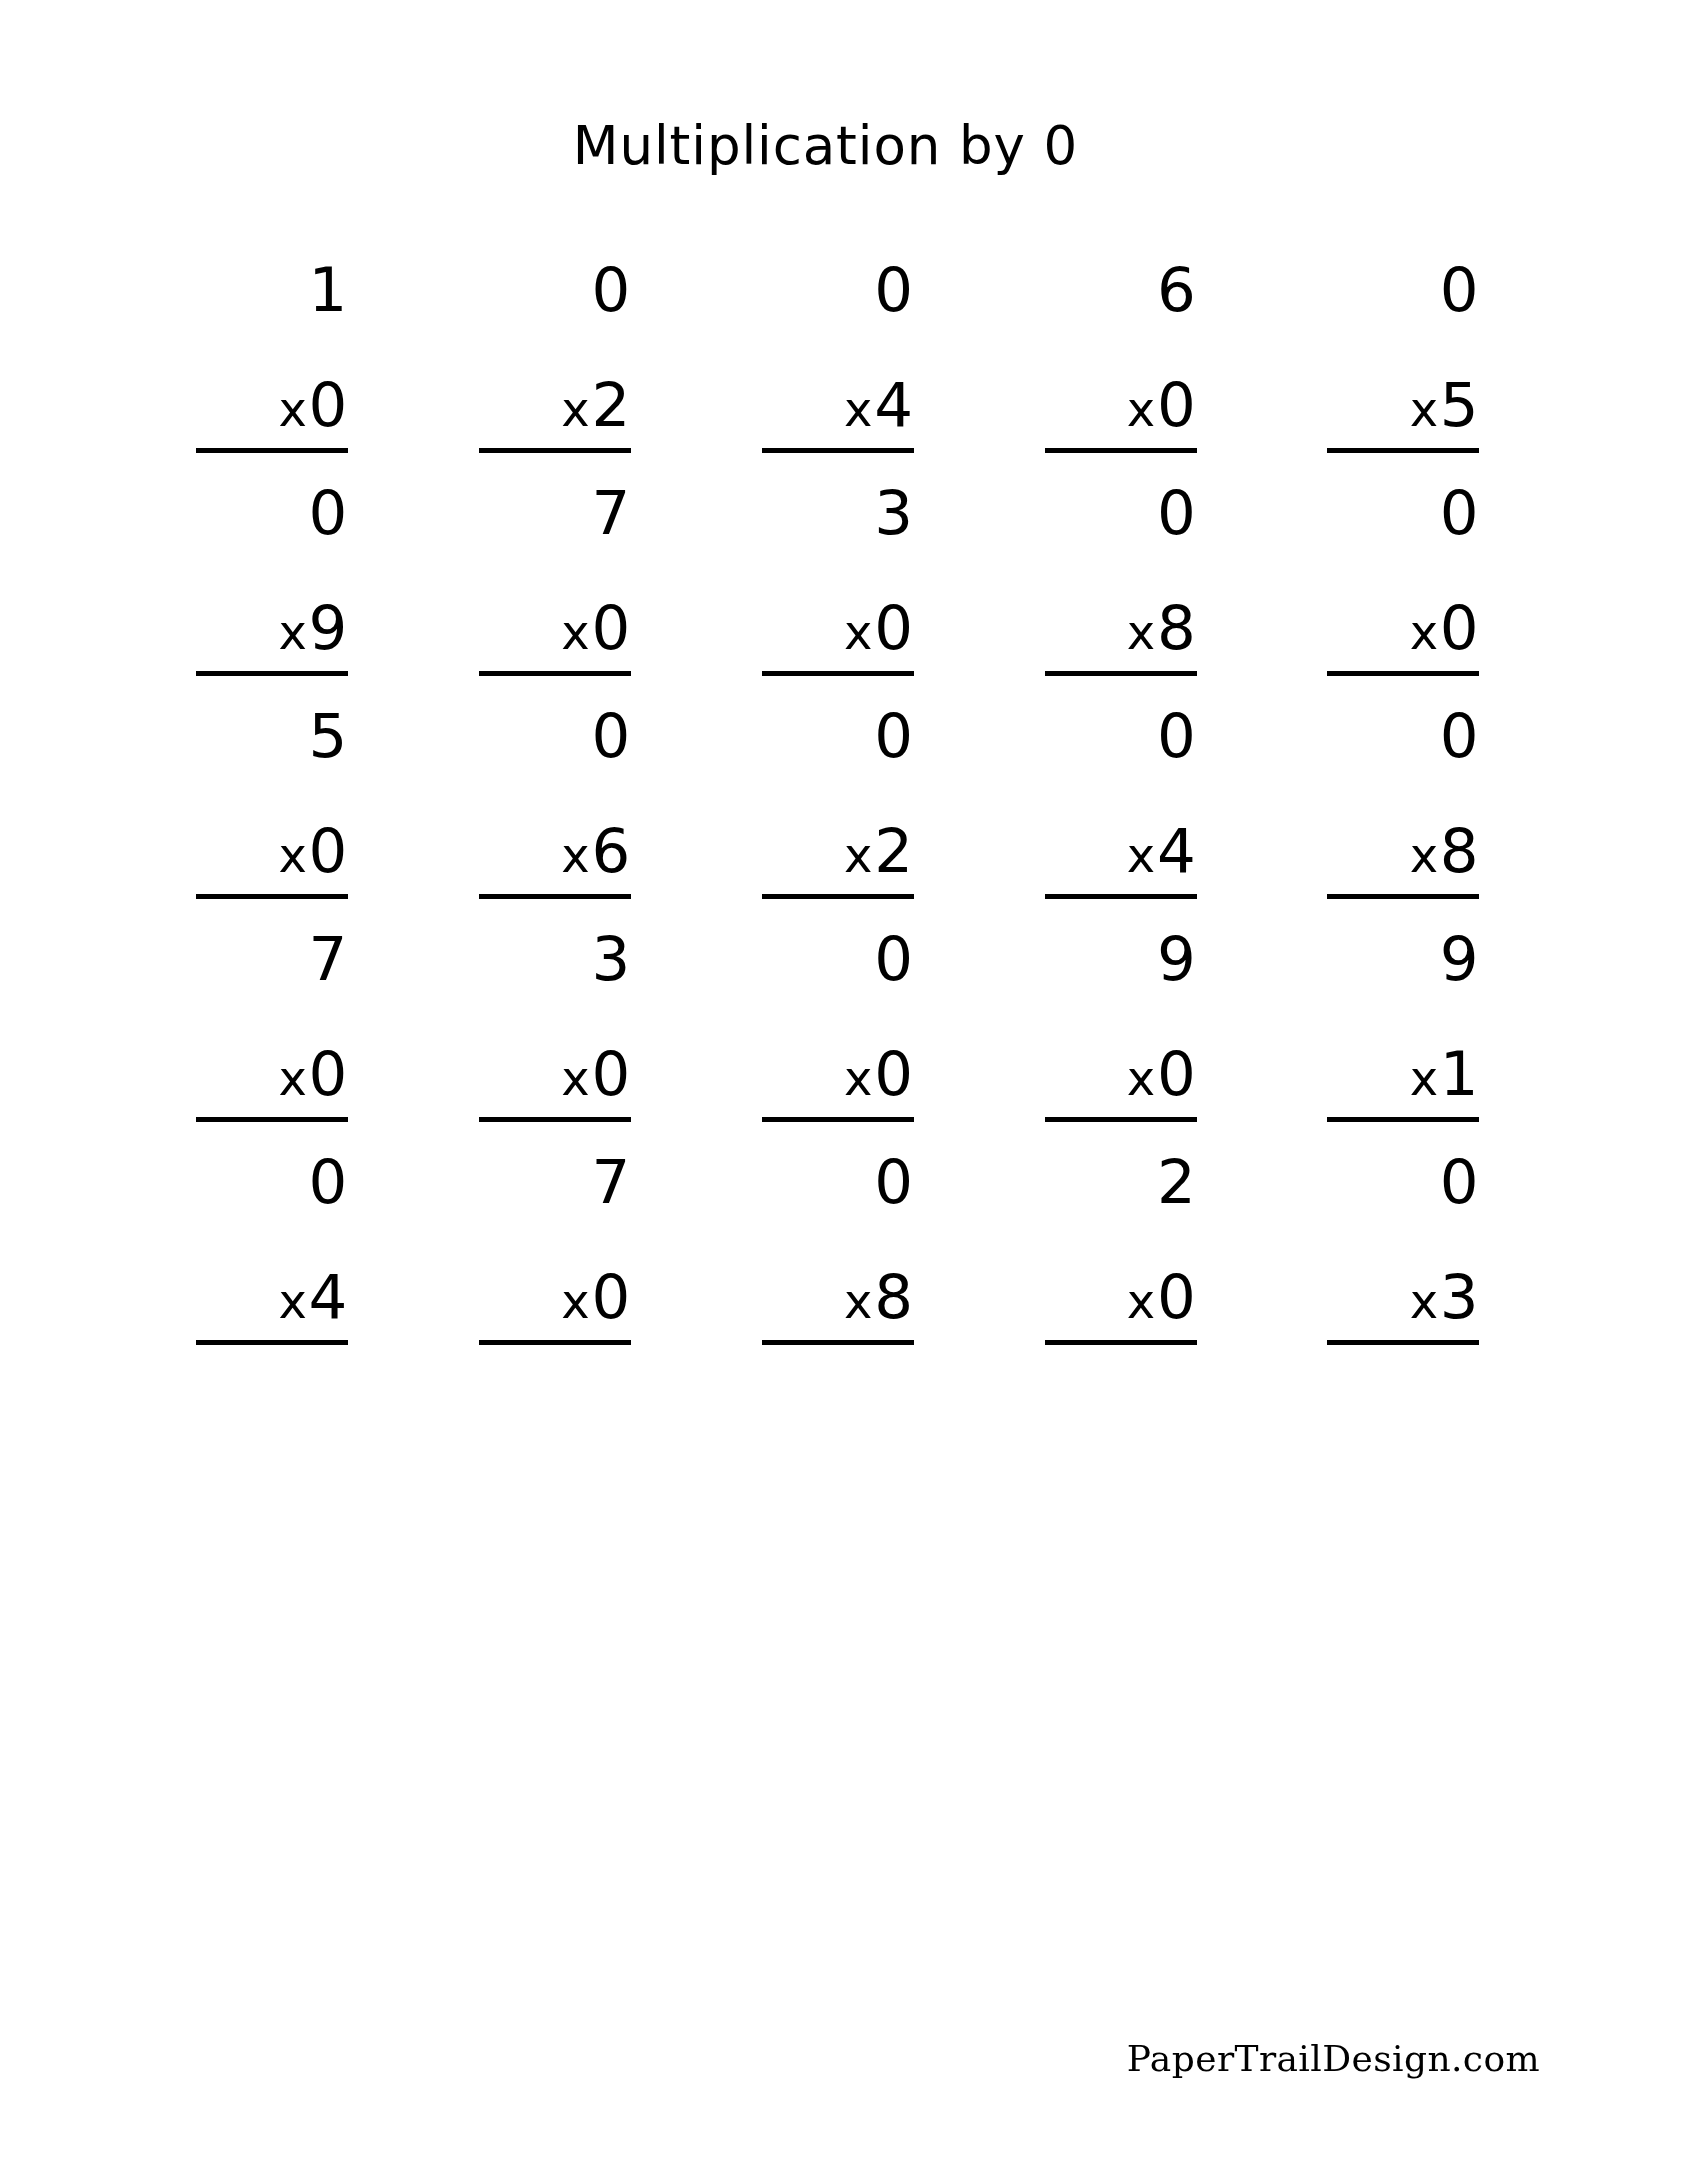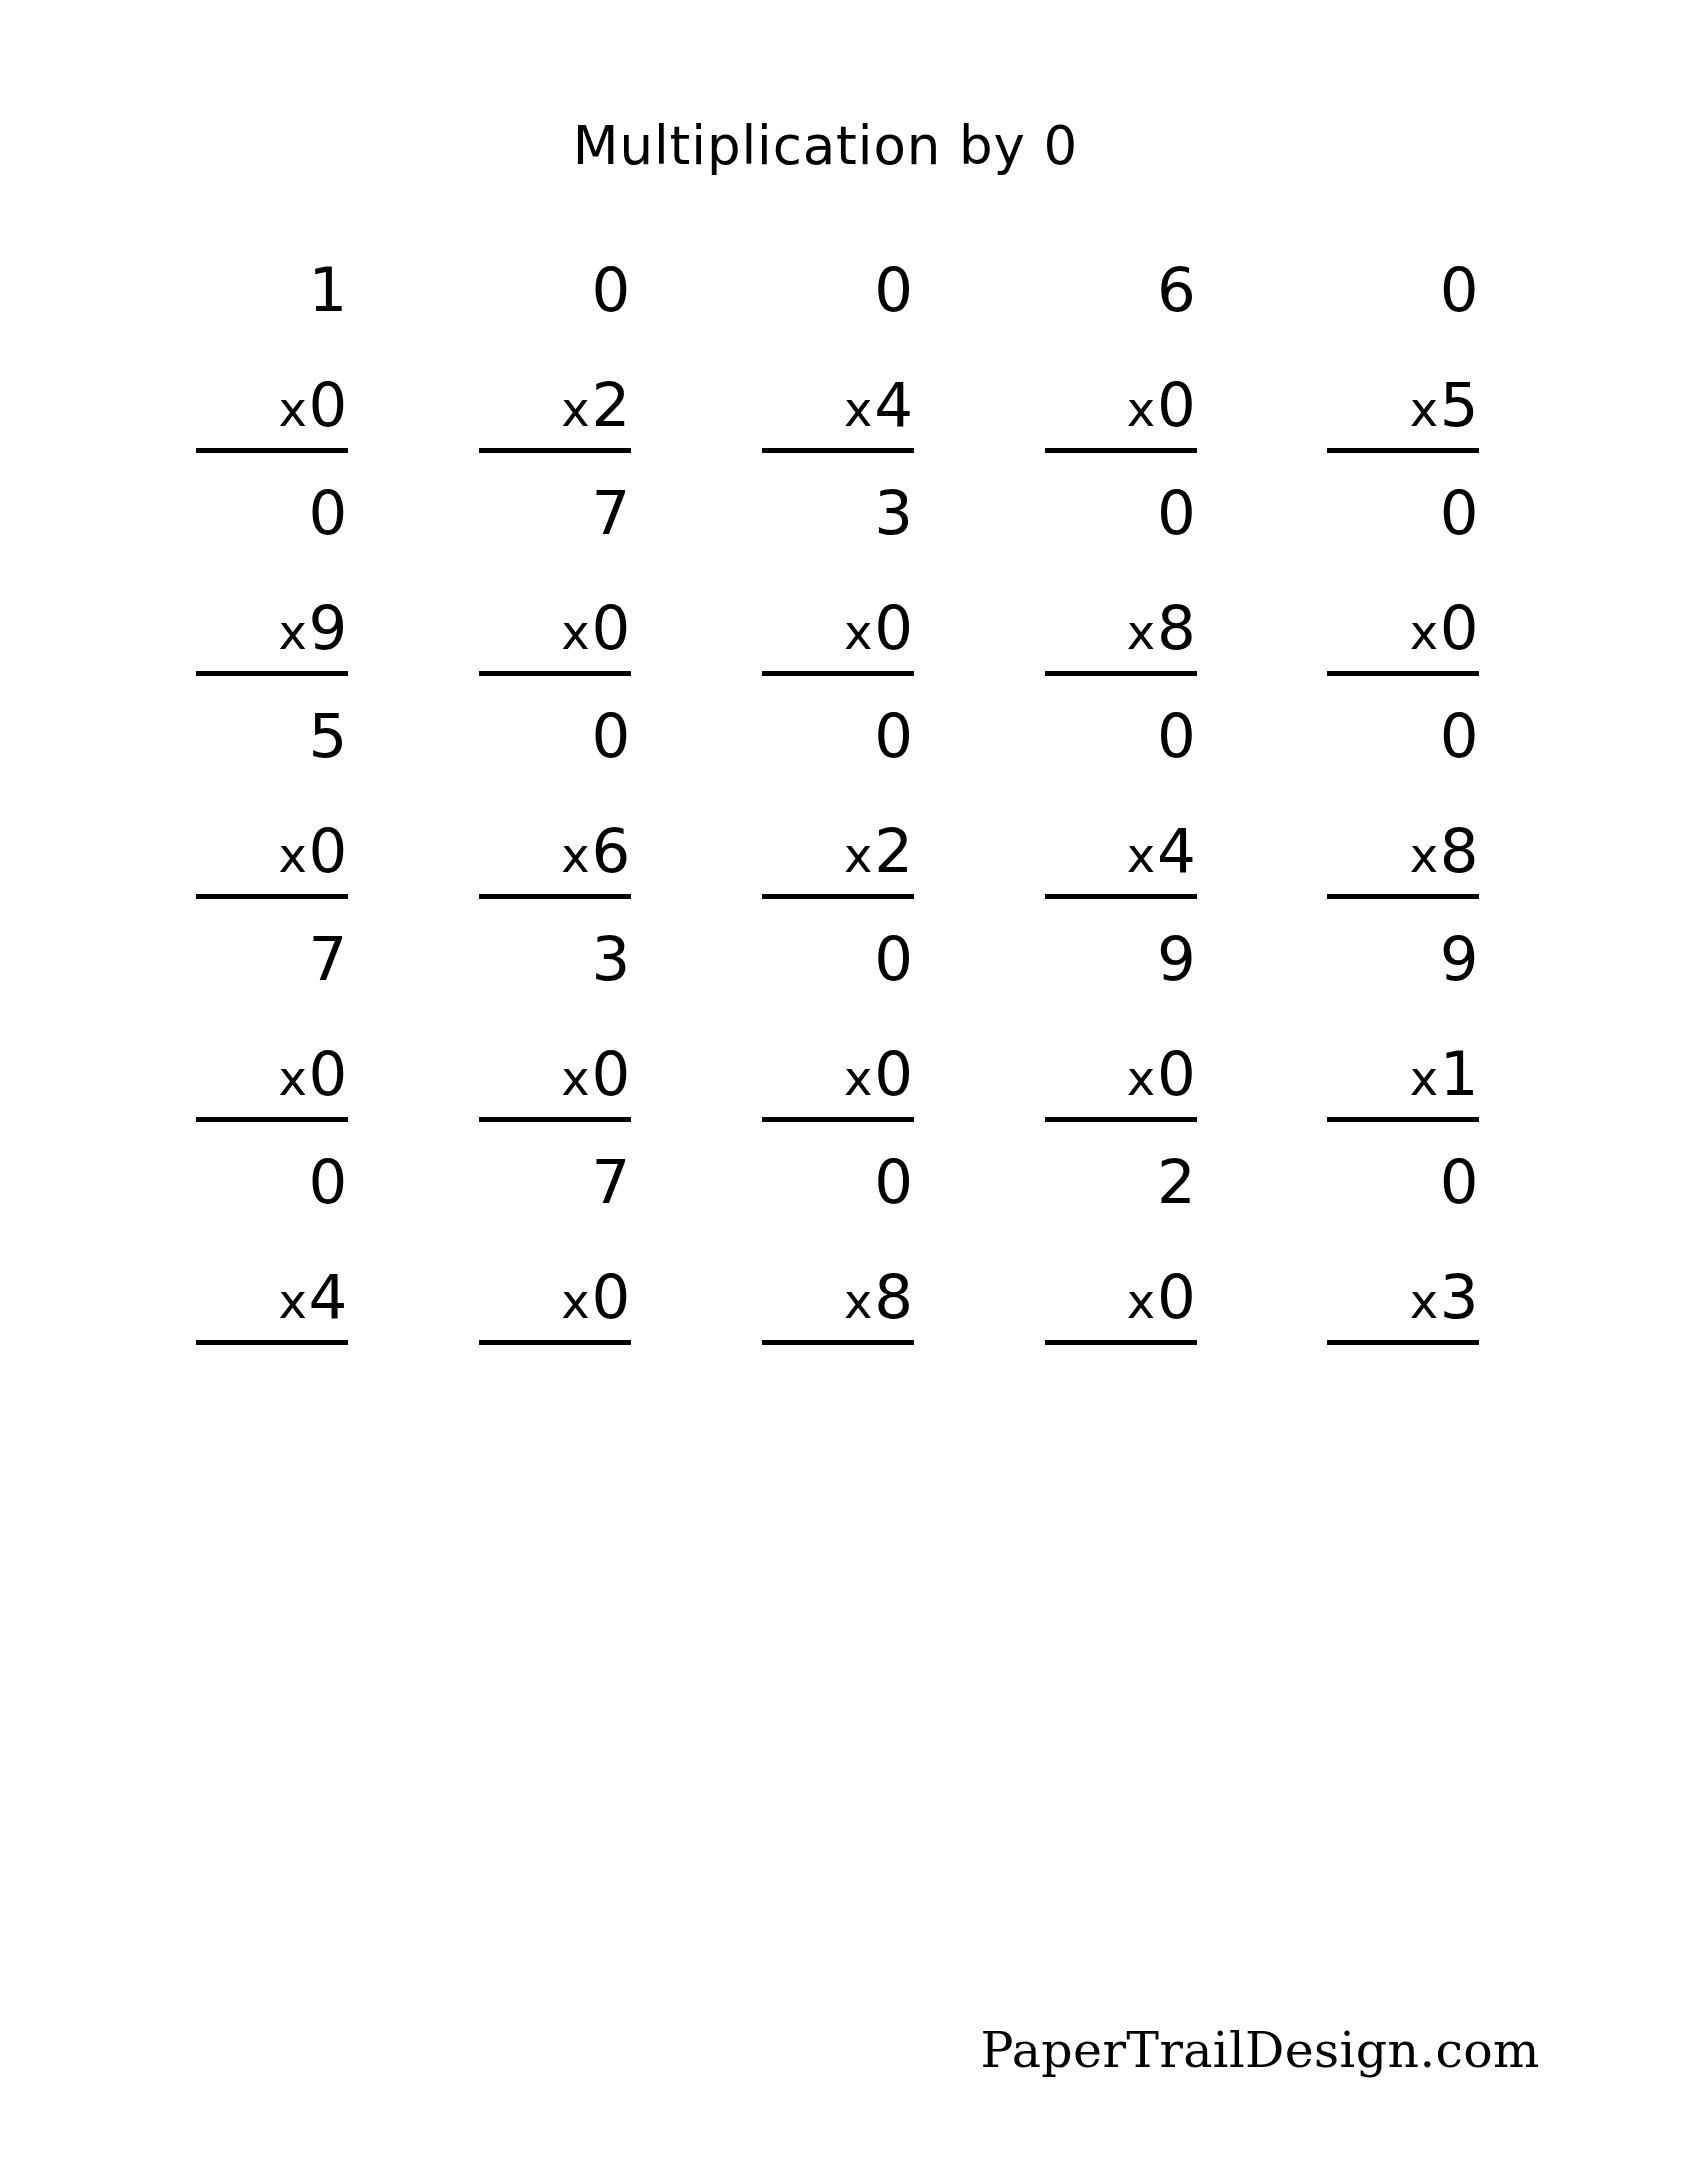--- a/index.html
+++ b/index.html
@@ -69,21 +69,21 @@
   .answer-rule {
     width: 152px;
     height: 5.1px;
     background: #000000;
     margin-top: 5.1px;
   }
   .footer {
     position: absolute;
     right: 111px;
     bottom: 102px;
-    font-size: 49px;
+    font-size: 36px;
     font-family: "DejaVu Serif", serif;
     letter-spacing: 0.4px;
     margin-left: 31px;
   }
 </style>
 </head>
 <body>
 
 <div class="page">
 

